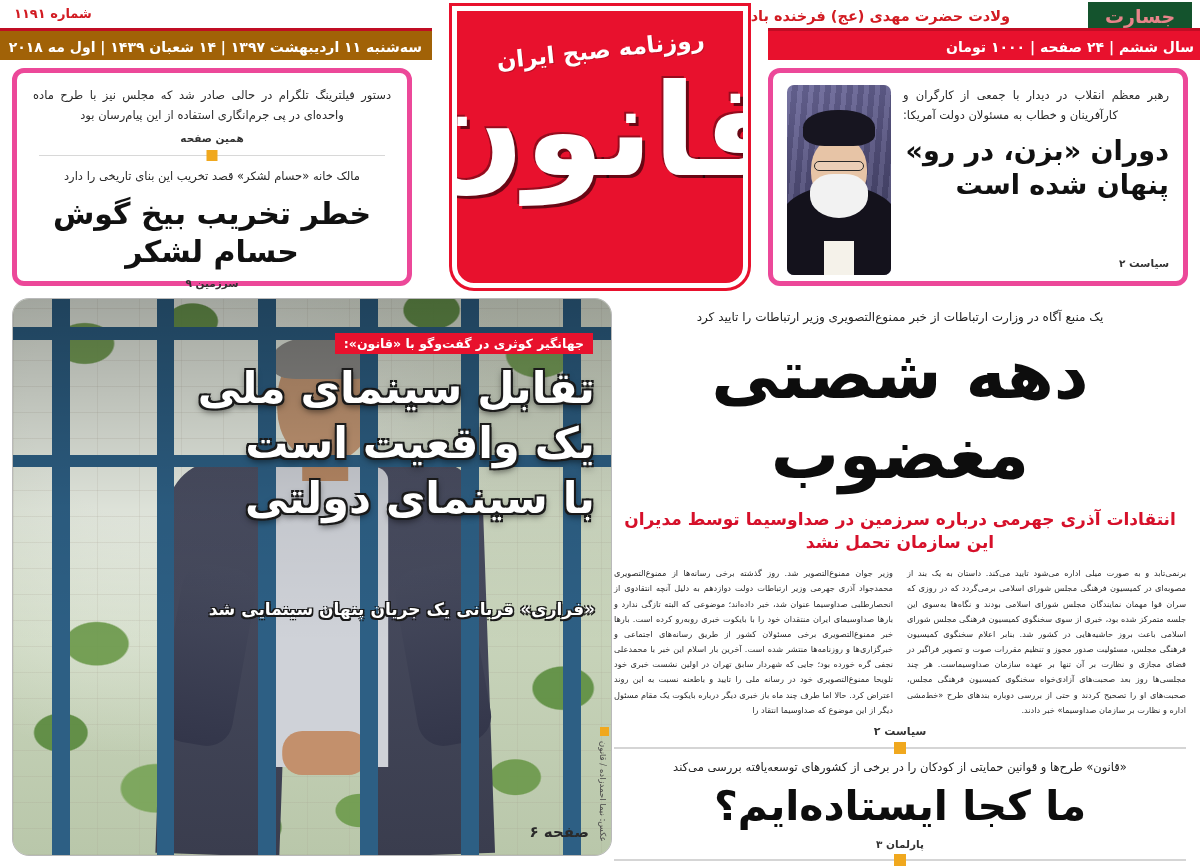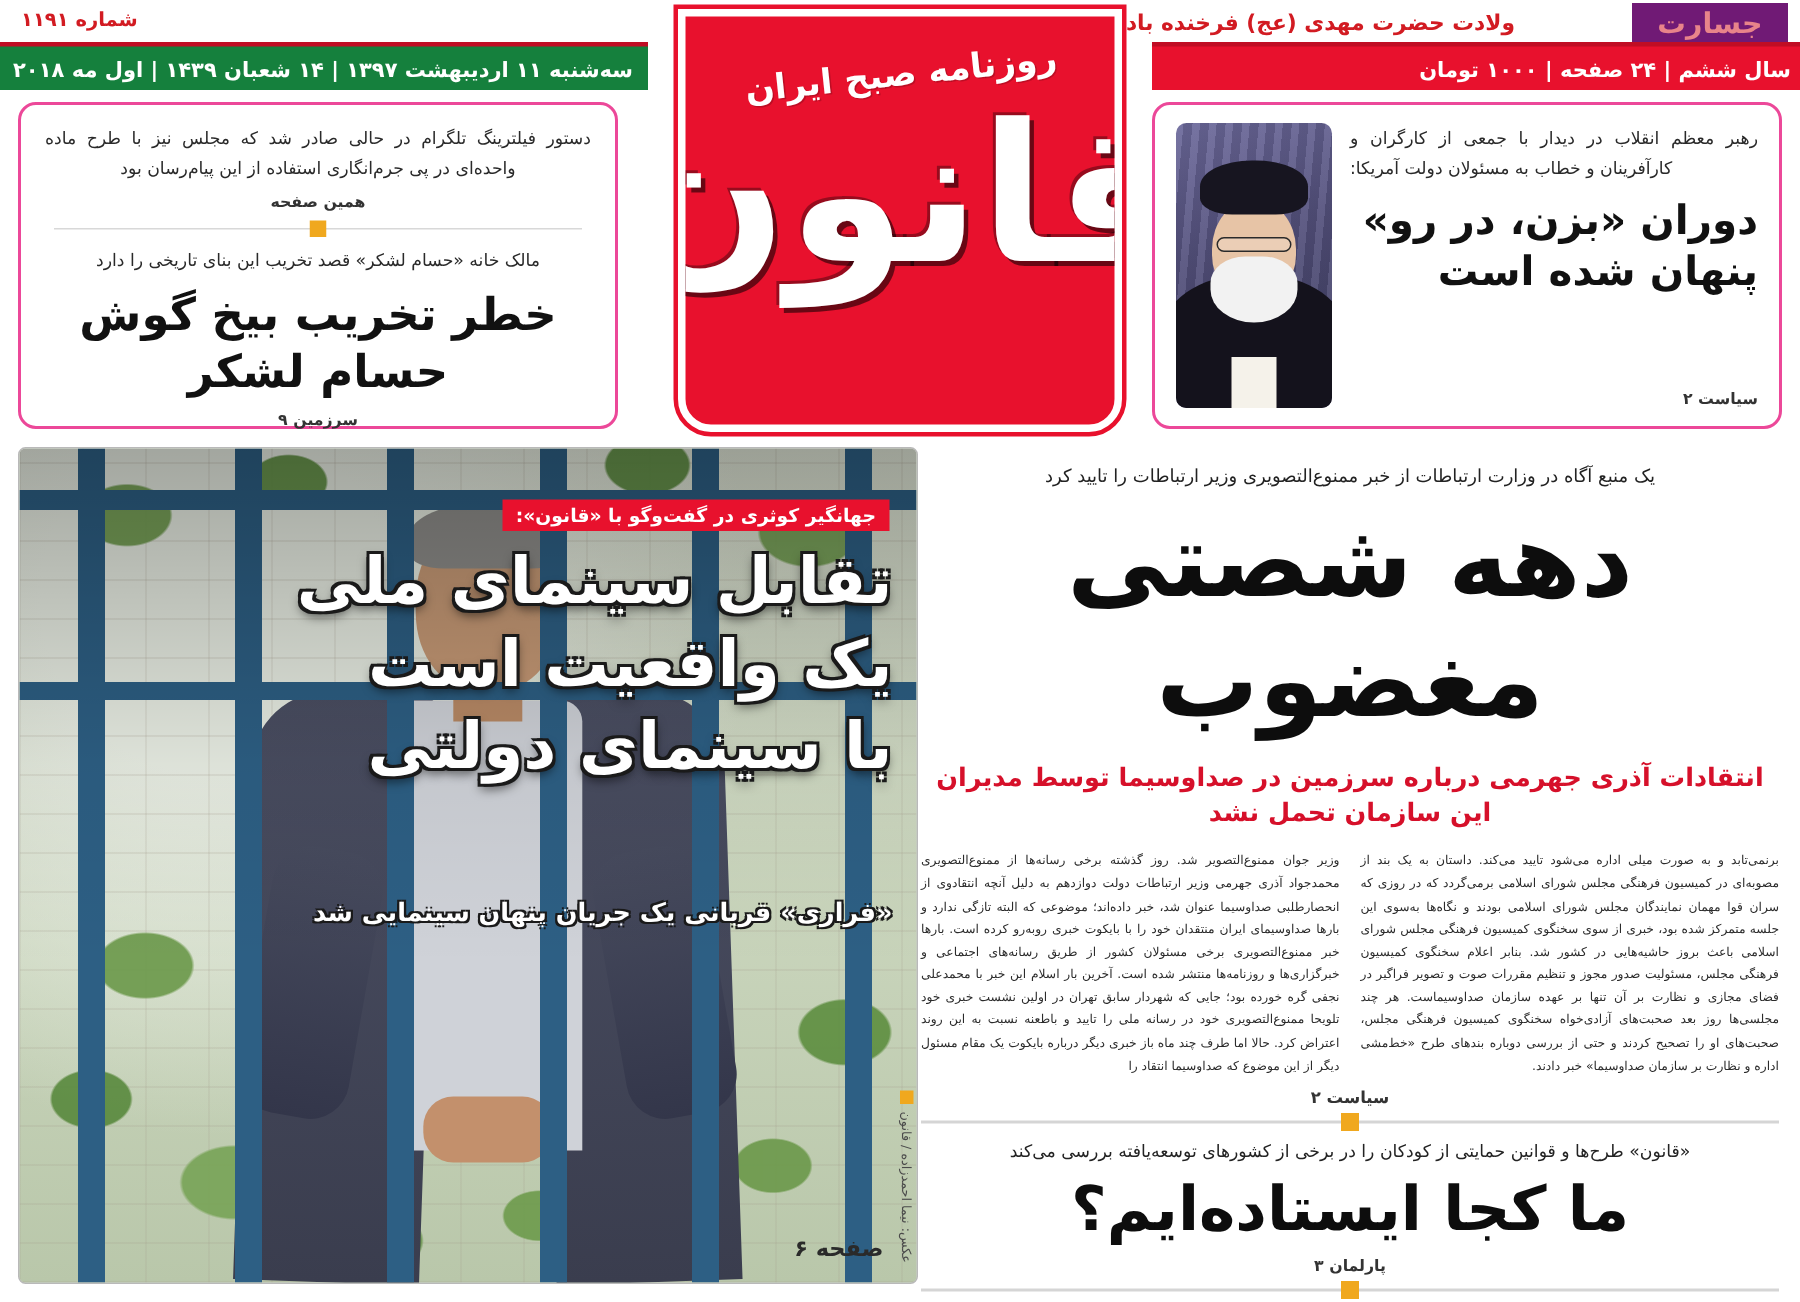--- a/index.html
+++ b/index.html
@@ -24,36 +24,36 @@
     width: 1200px; height: 62px;
   }
   .issue-no {
     position: absolute; top: 6px; left: 14px;
     font-size: 13px; font-weight: bold; color: #d21b22;
     letter-spacing: 0.5px;
   }
   .watermark-logo {
     position: absolute; top: 2px; right: 8px;
     width: 104px; height: 28px;
-    background: #701a75;
+    background: #14532d;
     color: #e8848a;
     font-size: 19px; font-weight: bold;
     text-align: center; line-height: 28px;
     letter-spacing: 4px;
     overflow: hidden;
   }
   .occasion {
     position: absolute; top: 8px; right: 190px;
     font-size: 14.5px; font-weight: bold; color: #d21b22;
     white-space: nowrap;
   }
   .red-bar-left {
     position: absolute; top: 28px; left: 0;
     width: 432px; height: 32px;
-    background: #15803d;
+    background: #a16207;
     border-top: 3px solid #c00d24;
   }
   .red-bar-right {
     position: absolute; top: 28px; right: 0;
     width: 432px; height: 32px;
     background: #e8112d;
     border-top: 3px solid #c00d24;
   }
   .red-bar-left .bar-text,
   .red-bar-right .bar-text {
@@ -91,21 +91,21 @@
     line-height: 1;
     margin-top: 4px;
     letter-spacing: -4px;
     text-shadow: 3px 3px 0 rgba(0,0,0,.55), -2px -2px 0 rgba(0,0,0,.35);
   }
 
   
   .card {
     position: absolute;
     background: #fff;
-    border: 2px solid #ec4899;
+    border: 5px solid #ec4899;
     border-radius: 12px;
   }
   .card-left  { top: 68px; left: 12px;  width: 400px; height: 218px; padding: 12px 16px; }
   .card-right { top: 68px; right: 12px; width: 420px; height: 218px; padding: 12px 14px; }
 
   .kicker {
     font-size: 11.5px; color: #2a2a2a; line-height: 1.75;
     text-align: justify; text-align-last: center;
   }
   .headline-sm {
@@ -172,21 +172,21 @@
   }
   .card-right-text { flex: 1 1 auto; display: flex; flex-direction: column; }
   .card-right-text .kicker { text-align-last: left; }
   .card-right-text .headline-sm { text-align: right; font-size: 27px; }
   .card-right-text .pageref { text-align: right; margin-top: auto; }
 
   
   .feature {
     position: absolute; top: 298px; left: 12px;
     width: 600px; height: 558px;
-    border-radius: 5px;
+    border-radius: 17px;
     overflow: hidden;
     border: 1px solid #b9b9b9;
     background: #cfd8c8;
   }
   .feat-bg {
     position: absolute; inset: 0;
     background:
       radial-gradient(circle at 22% 18%, #e9eee4 0 18%, rgba(233,238,228,0) 55%),
       linear-gradient(180deg, #dfe5d6 0%, #cdd8c0 45%, #b9c7aa 100%);
   }

